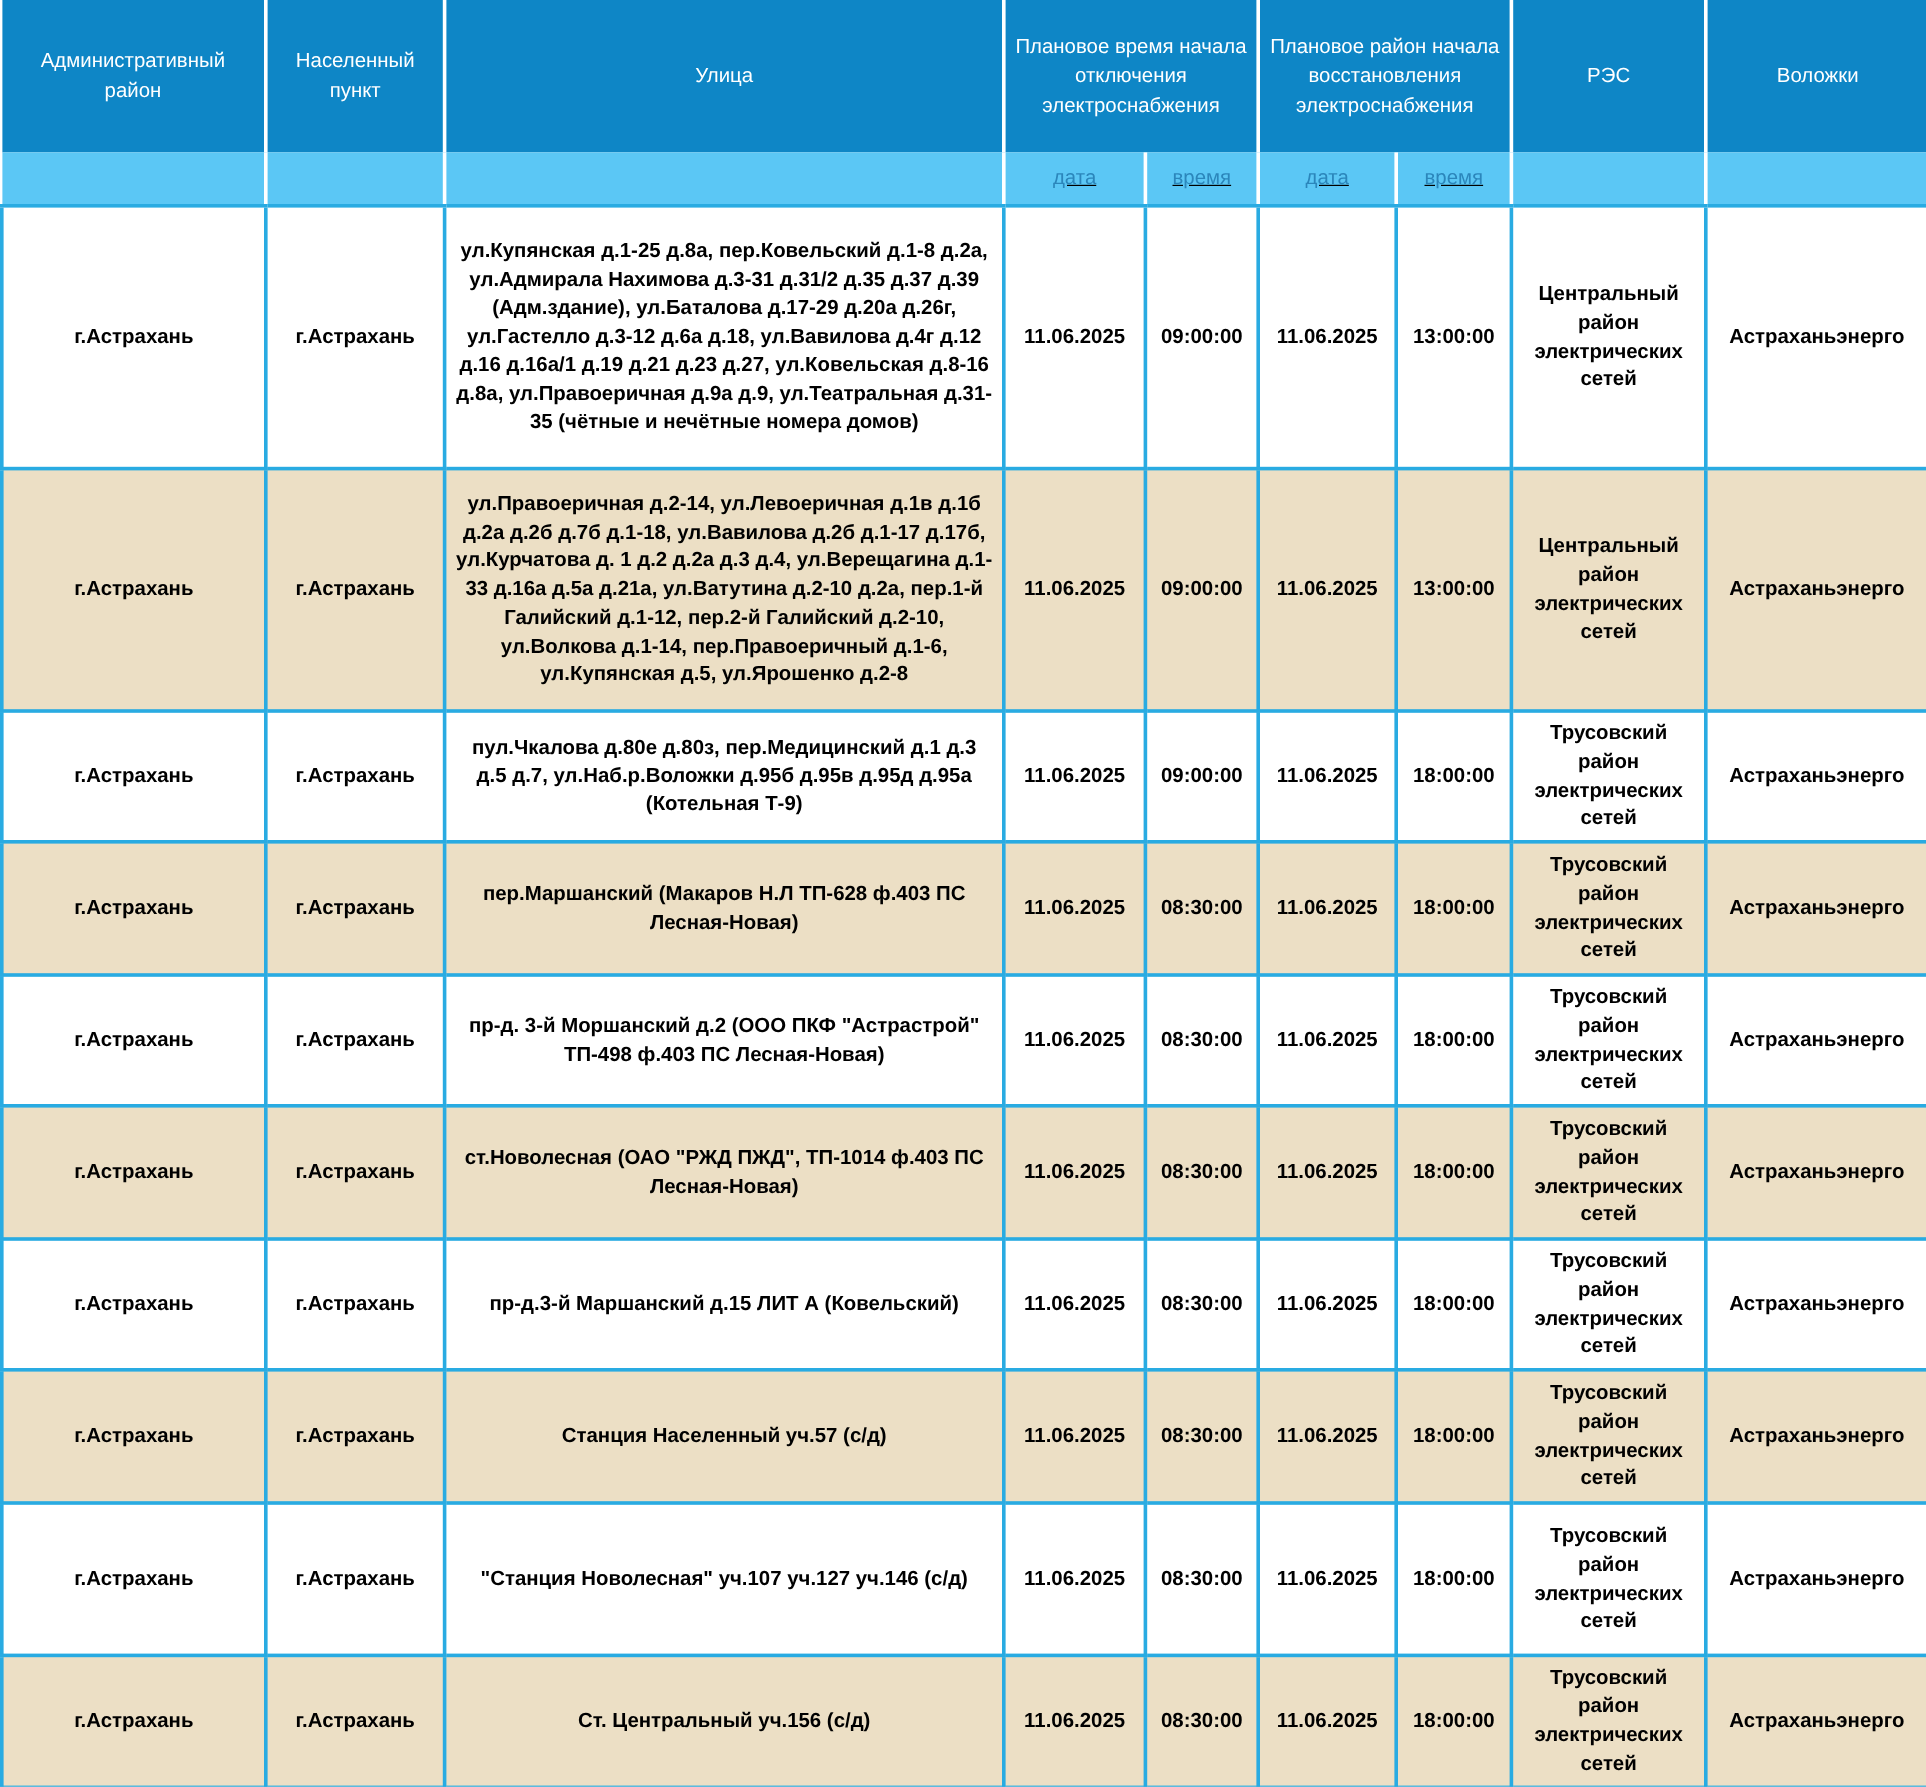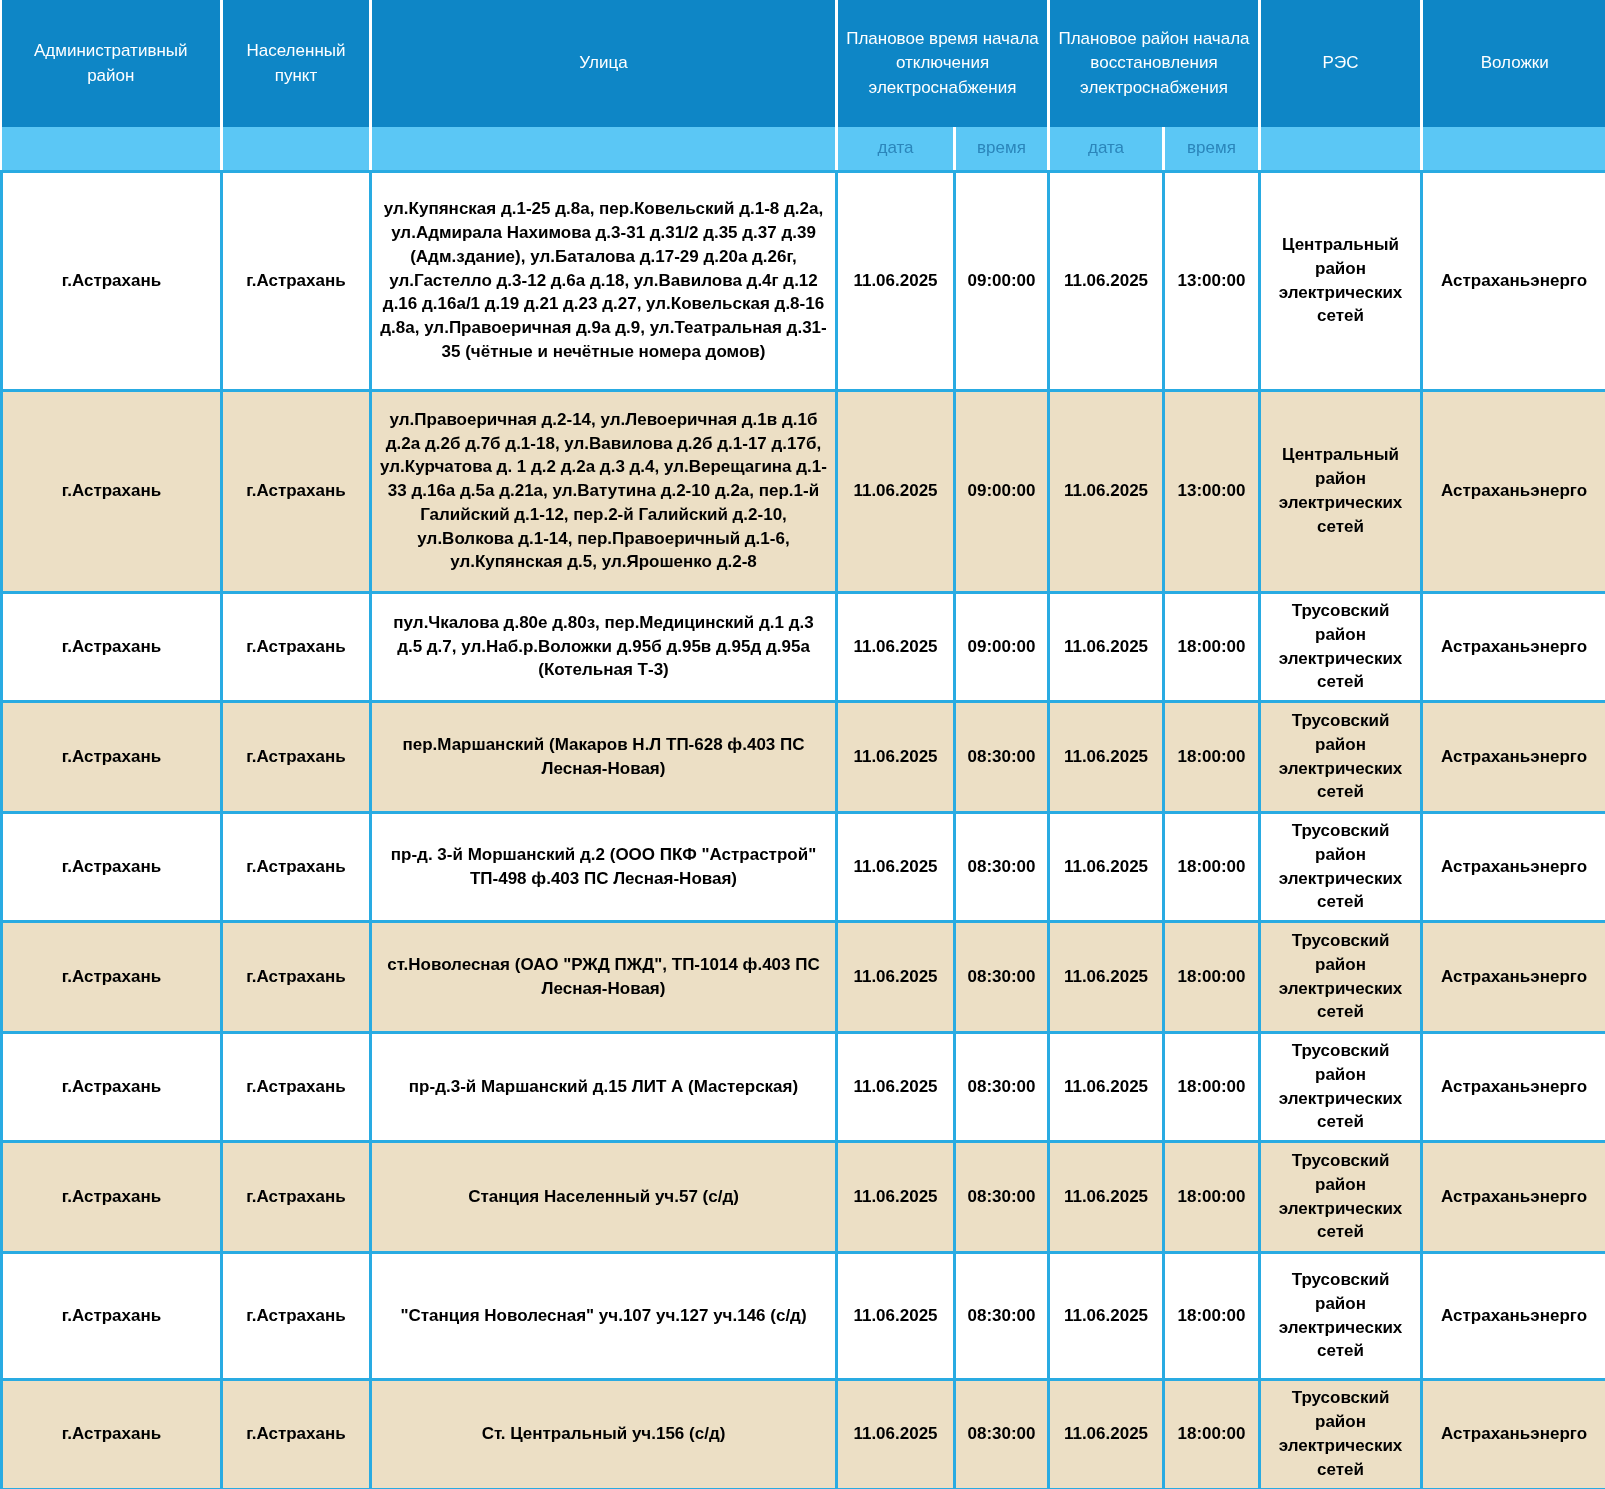--- a/index.html
+++ b/index.html
@@ -26,21 +26,21 @@
     font-weight:400;
     font-size:17px;
     line-height:1.45;
     text-align:center;
     vertical-align:middle;
     border-left:3px solid #fff;
     border-right:3px solid #fff;
     padding:4px 8px;
   }
   thead tr.main{height:127px;margin-top:40px;}
-  thead tr.sub{height:44px;}
+  thead tr.sub{height:44px;text-decoration:underline;}
   thead tr.sub th{
     background:var(--subheader-bg);
     color:var(--subheader-text);
     border-bottom:3px solid var(--border-blue);
   }
   thead th:first-child{border-left:none;}
   thead th:last-child{border-right:none;}
   tbody td{
     border:3px solid var(--border-blue);
     font-size:17px;
@@ -111,21 +111,21 @@
         <td>11.06.2025</td>
         <td>09:00:00</td>
         <td>11.06.2025</td>
         <td>13:00:00</td>
         <td>Центральный район электрических сетей</td>
         <td>Астраханьэнерго</td>
       </tr>
       <tr class="odd" style="height: 109px;">
         <td>г.Астрахань</td>
         <td>г.Астрахань</td>
-        <td>пул.Чкалова д.80е д.80з, пер.Медицинский д.1 д.3 д.5 д.7, ул.Наб.р.Воложки д.95б д.95в д.95д д.95а (Котельная Т-3)</td>
+        <td>пул.Чкалова д.80е д.80з, пер.Медицинский д.1 д.3 д.5 д.7, ул.Наб.р.Воложки д.95б д.95в д.95д д.95а (Котельная Т-9)</td>
         <td>11.06.2025</td>
         <td>09:00:00</td>
         <td>11.06.2025</td>
         <td>18:00:00</td>
         <td>Трусовский район электрических сетей</td>
         <td>Астраханьэнерго</td>
       </tr>
       <tr class="even" style="height: 111px;">
         <td>г.Астрахань</td>
         <td>г.Астрахань</td>
@@ -155,21 +155,21 @@
         <td>11.06.2025</td>
         <td>08:30:00</td>
         <td>11.06.2025</td>
         <td>18:00:00</td>
         <td>Трусовский район электрических сетей</td>
         <td>Астраханьэнерго</td>
       </tr>
       <tr class="odd" style="height: 109px;">
         <td>г.Астрахань</td>
         <td>г.Астрахань</td>
-        <td>пр-д.3-й Маршанский д.15 ЛИТ А (Мастерская)</td>
+        <td>пр-д.3-й Маршанский д.15 ЛИТ А (Ковельский)</td>
         <td>11.06.2025</td>
         <td>08:30:00</td>
         <td>11.06.2025</td>
         <td>18:00:00</td>
         <td>Трусовский район электрических сетей</td>
         <td>Астраханьэнерго</td>
       </tr>
       <tr class="even" style="height: 111px;">
         <td>г.Астрахань</td>
         <td>г.Астрахань</td>

